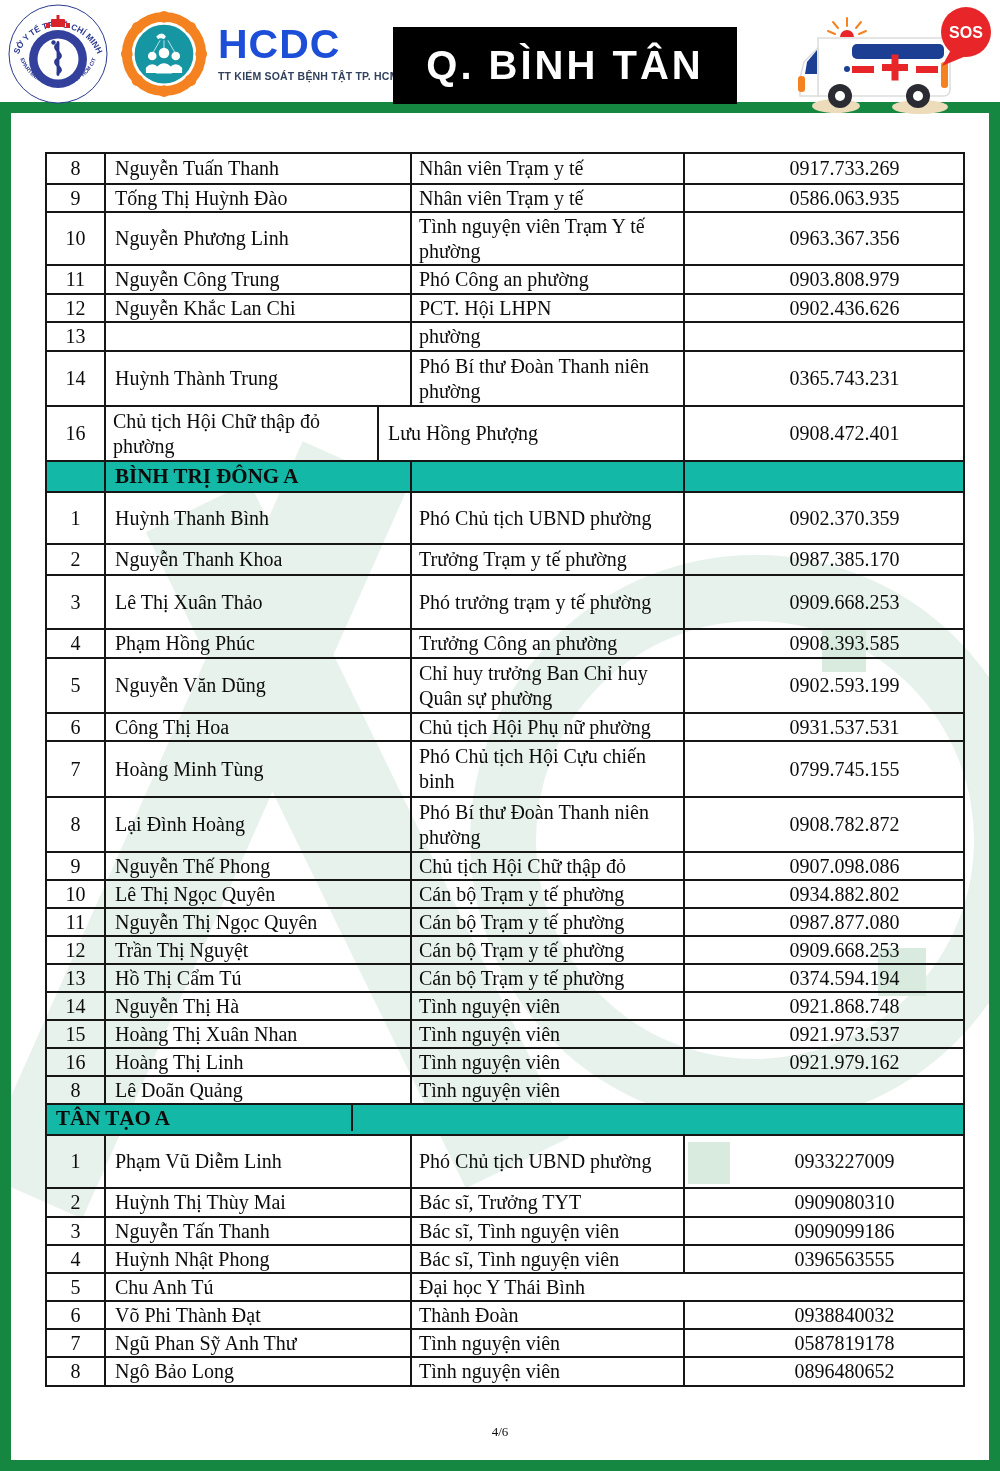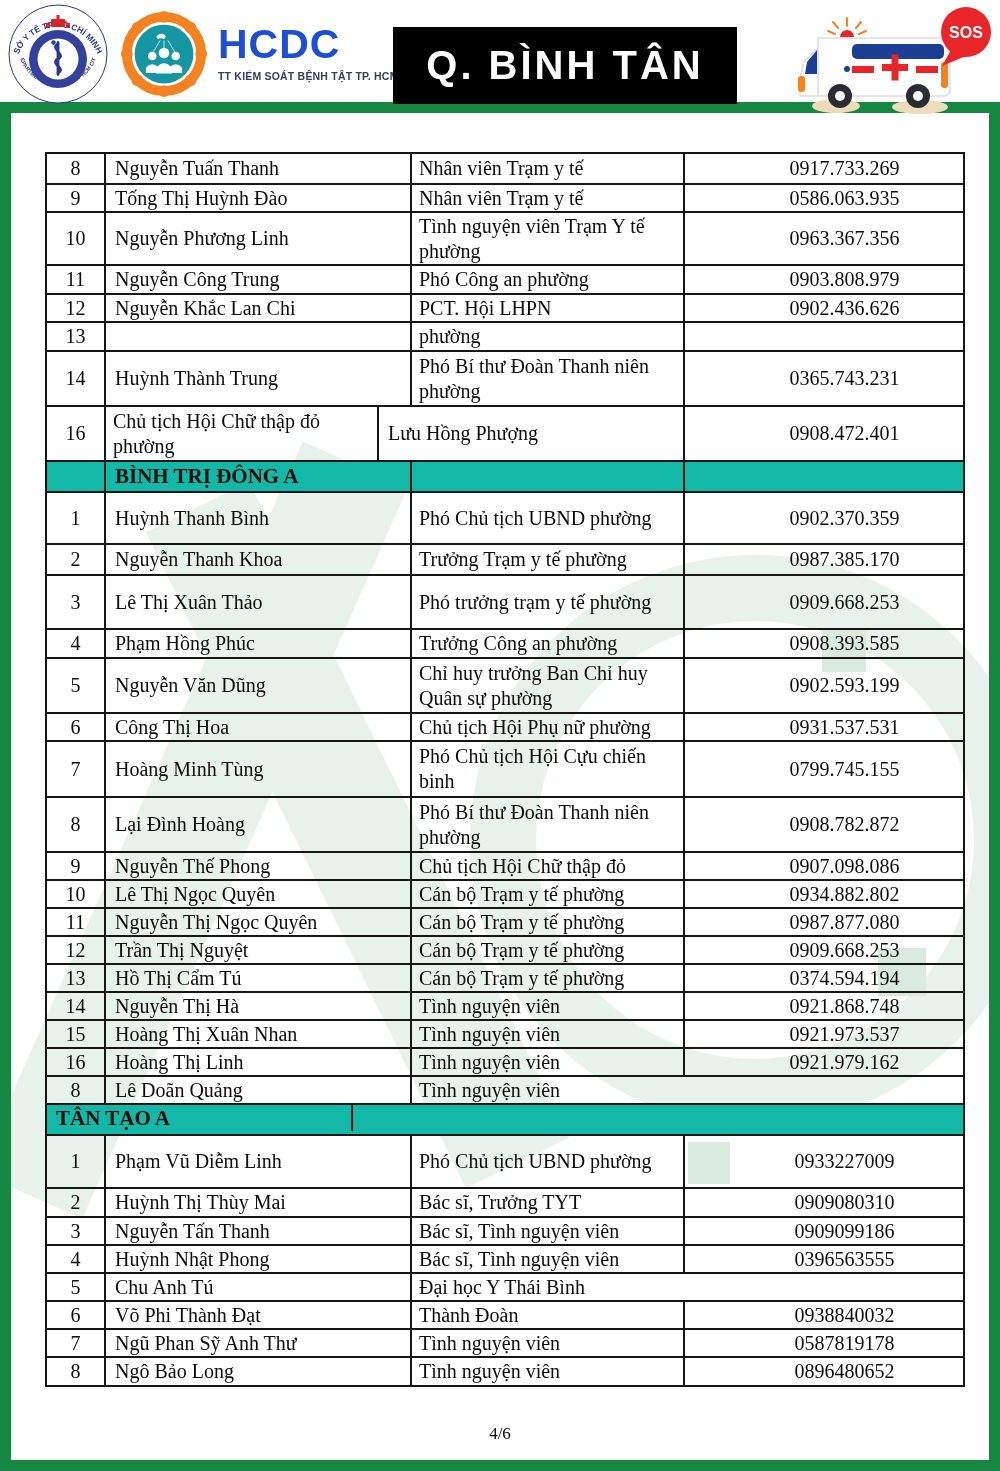--- a/index.html
+++ b/index.html
@@ -40,21 +40,21 @@
        display:flex;align-items:center;overflow:hidden;}
   .cell:last-child{border-right:none;}
   .c-no{width:59px;justify-content:center;}
   .c-name{width:306px;padding:0 4px 0 9px;}
   .c-pos{width:273px;padding:0 4px 0 7px;}
   .c-phone{width:319px;justify-content:center;}
   .section{background:#14b8a6;}
   .sec-label{font-weight:bold;font-size:21px;}
   
   #footer{position:absolute;left:0;top:1424px;width:1000px;text-align:center;
-       font-size:17px;z-index:3;}
+       font-size:13px;z-index:3;}
 </style>
 </head>
 <body>
 
 <div class="wm" id="wm-ring"></div>
 <div class="wm" id="wm-bar1"></div>
 <div class="wm" id="wm-bar2"></div>
 <div class="wm" id="wm-sq1"></div>
 <div class="wm" id="wm-sq2"></div>
 <div class="wm" id="wm-sq3"></div>

